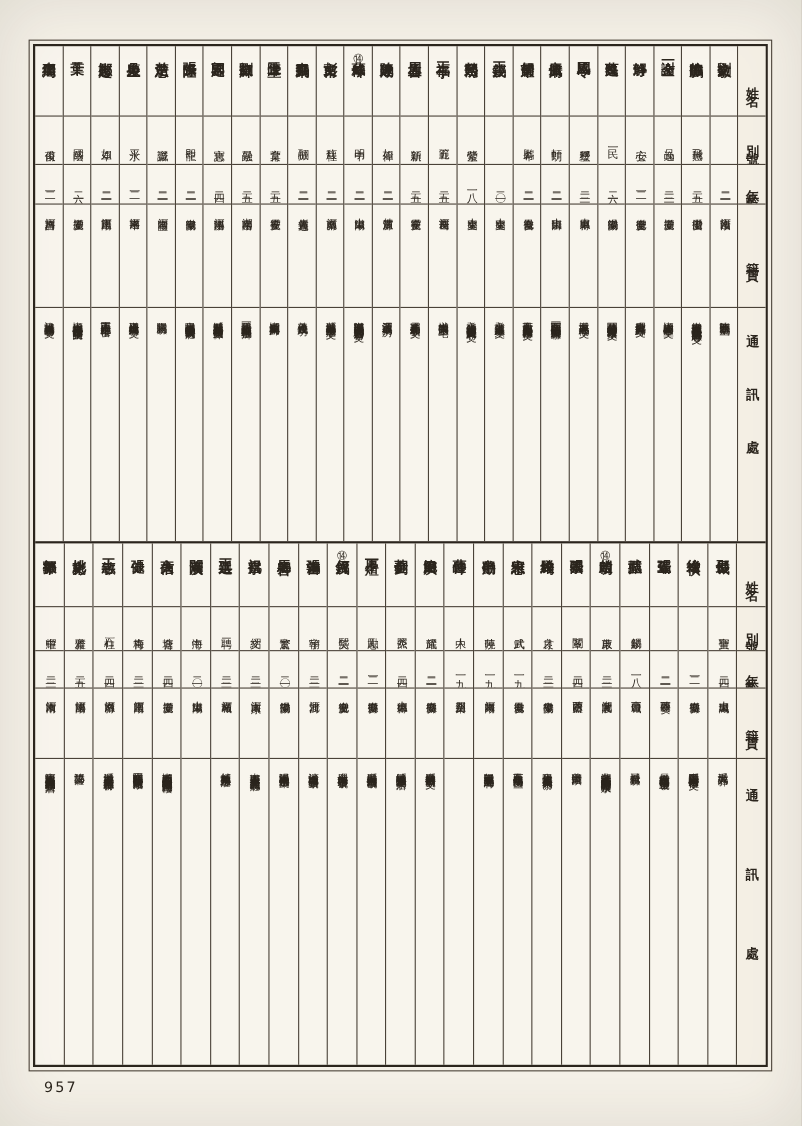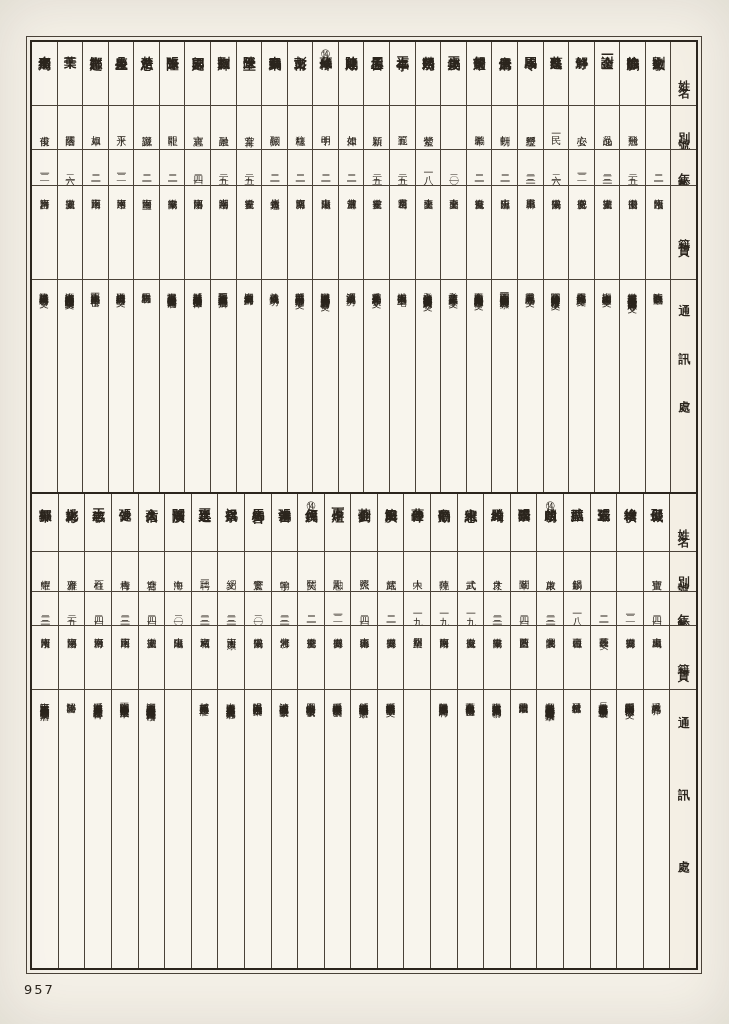--- a/index.html
+++ b/index.html
@@ -69,21 +69,21 @@
   
   .head-col { background:rgba(240,234,220,.5); }
   .head-col .cell { justify-content:center; padding-top:0; }
   .head-col .vtext { font-weight:700; font-size:12px; letter-spacing:6px; max-height:none; }
   #band-top .head-col .address { justify-content:flex-start; }
   #band-top .head-col .address .vtext { letter-spacing:48px; padding-top:14px; }
   #band-bottom .head-col .address { justify-content:flex-start; }
   #band-bottom .head-col .address .vtext { letter-spacing:72px; padding-top:16px; }
 
   .page-number {
-    position:absolute; left:24px; top:982px;
+    position:absolute; left:40px; top:982px;
     font-size:13px; letter-spacing:2px; color:var(--ink,#2b251d);
   }
 </style>
 </head>
 <body>
 
 <div class="page">
   <div class="frame">
     <div class="frame-inner">
       <section class="band" id="band-top">

